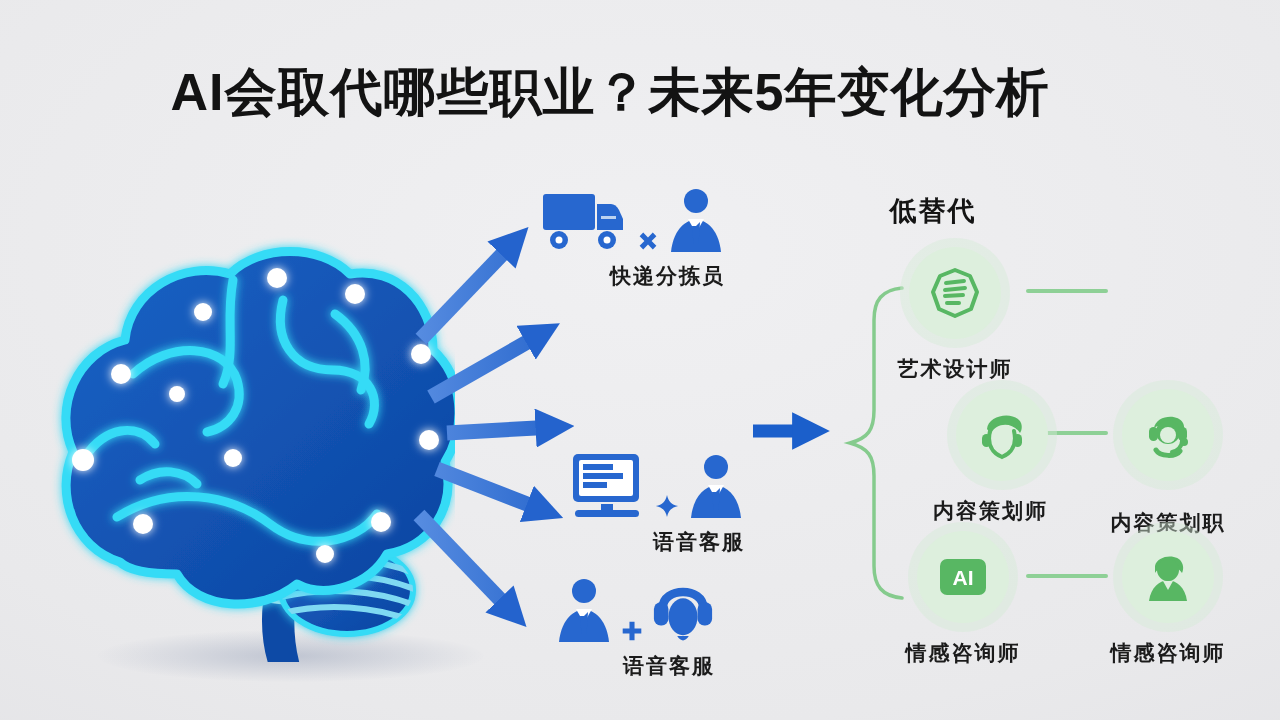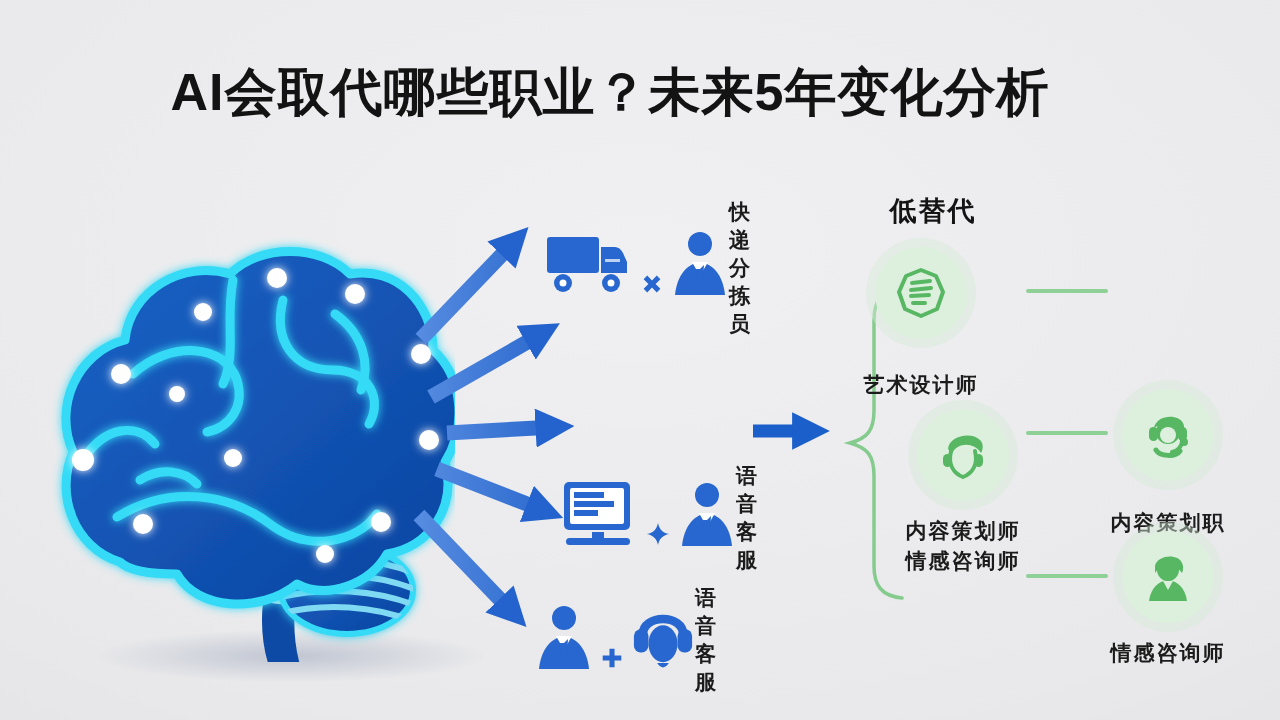--- a/index.html
+++ b/index.html
@@ -2,21 +2,21 @@
 <html><head>
 <meta charset="utf-8">
 <style>
   html,body{margin:0;padding:0;}
   body{font-family:"Liberation Sans","DejaVu Sans",sans-serif;background:#d9d9dd;}
   .stage{position:relative;width:1280px;height:720px;overflow:hidden;
          background:radial-gradient(120% 120% at 50% 35%, #f0f0f2 0%, #e9e9eb 55%, #dedee2 100%);}
   .title{position:absolute;left:0;top:58px;width:1220px;text-align:center;
          font-size:52px;font-weight:800;color:#131313;letter-spacing:1px;margin:0;}
   
-  .job{position:absolute;display:flex;flex-direction:row;align-items:center;}
+  .job{position:absolute;display:flex;flex-direction:column;align-items:flex-end;}
   .job .icons{display:flex;align-items:flex-end;gap:8px;}
   .job .lbl{margin-top:10px;font-size:21px;font-weight:700;color:#1b1b1b;letter-spacing:2px;}
   
   .hdr{position:absolute;font-size:27px;font-weight:800;color:#141414;text-align:center;letter-spacing:2px;}
   .gitem{position:absolute;width:170px;display:flex;flex-direction:column;align-items:center;}
   .gcircle{width:92px;height:92px;border-radius:50%;background:#ddefdd;
            box-shadow:0 0 0 9px rgba(213,236,214,0.45);
            display:flex;align-items:center;justify-content:center;}
   .glabel{margin-top:16px;font-size:21px;font-weight:700;color:#1b1b1b;letter-spacing:2px;}
   .gline{position:absolute;height:4px;width:82px;background:#8ed096;border-radius:2px;}
@@ -195,46 +195,52 @@
   <svg style="position:absolute;left:838px;top:282px;" width="72" height="322" viewBox="0 0 72 322">
     <path d="M64 6 C44 8 36 18 36 38 L36 128 C36 148 30 156 12 161 C30 166 36 174 36 194 L36 284 C36 304 44 314 64 316" fill="none" stroke="#85cb8d" stroke-width="3.5" stroke-linecap="round"></path>
   </svg>
 
   <div class="hdr" style="left:848px;top:193px;width:170px;">低替代</div>
 
   <div class="gline" style="left:1026px;top:289px;"></div>
   <div class="gline" style="left:1026px;top:431px;"></div>
   <div class="gline" style="left:1026px;top:574px;"></div>
 
-  <div class="gitem" style="left:836px;top:247px;gap:16px;">
+  <div class="gitem" style="left:870px;top:247px;">
     <div class="gcircle">
       <svg width="52" height="52" viewBox="0 0 52 52" fill="none" stroke="#58b763" stroke-width="4" stroke-linejoin="round" stroke-linecap="round">
         <path d="M26 3 L41 9 L48 25 L42 42 L26 49 L10 42 L4 25 L11 9 Z"></path>
         <line x1="17" y1="16" x2="35" y2="14"></line>
         <line x1="16" y1="23" x2="36" y2="21"></line>
         <line x1="16" y1="29" x2="34" y2="28"></line>
         <line x1="18" y1="36" x2="30" y2="36"></line>
       </svg>
     </div>
     <div class="glabel">艺术设计师</div>
   </div>
 
-  <div class="gitem" style="left:878px;top:409px;">
+  <div class="gitem" style="left:878px;top:389px;align-items:flex-end;">
     <div class="gcircle">
       <svg width="52" height="52" viewBox="0 0 52 52">
         <path d="M11 20 C12 7 34 2 43 11 C47 15 46 21 44 24 C37 13 20 13 15 25 Z" fill="#58b763"></path>
         <path d="M14 22 C11 35 16 44 26 48 C36 44 41 35 38 22" fill="none" stroke="#58b763" stroke-width="4" stroke-linecap="round"></path>
         <rect x="6" y="25" width="9" height="13" rx="4.5" fill="#58b763"></rect>
         <rect x="37" y="25" width="9" height="13" rx="4.5" fill="#58b763"></rect>
       </svg>
     </div>
     <div class="glabel">内容策划师</div>
   </div>
 
   <div class="gitem" style="left:878px;top:531px;">
+    <div class="gcircle">
+      <svg width="52" height="52" viewBox="0 0 52 52">
+        <rect x="3" y="8" width="46" height="36" rx="7" fill="#58b763"></rect>
+        <text x="26" y="34" text-anchor="middle" font-size="21" font-weight="800" fill="#ffffff">AI</text>
+      </svg>
+    </div>
     <div class="glabel">情感咨询师</div>
   </div>
 
 
   <div class="gitem" style="left:1083px;top:389px;gap:12px;">
     <div class="gcircle">
       <svg width="52" height="52" viewBox="0 0 52 52">
         <path d="M12 19 C14 6 36 4 41 14 C43 18 42 22 40 24 C34 13 19 14 12 19 Z" fill="#58b763"></path>
         <circle cx="26" cy="23" r="12" fill="#58b763"></circle>
         <circle cx="26" cy="26" r="8" fill="#ddefdd"></circle>

